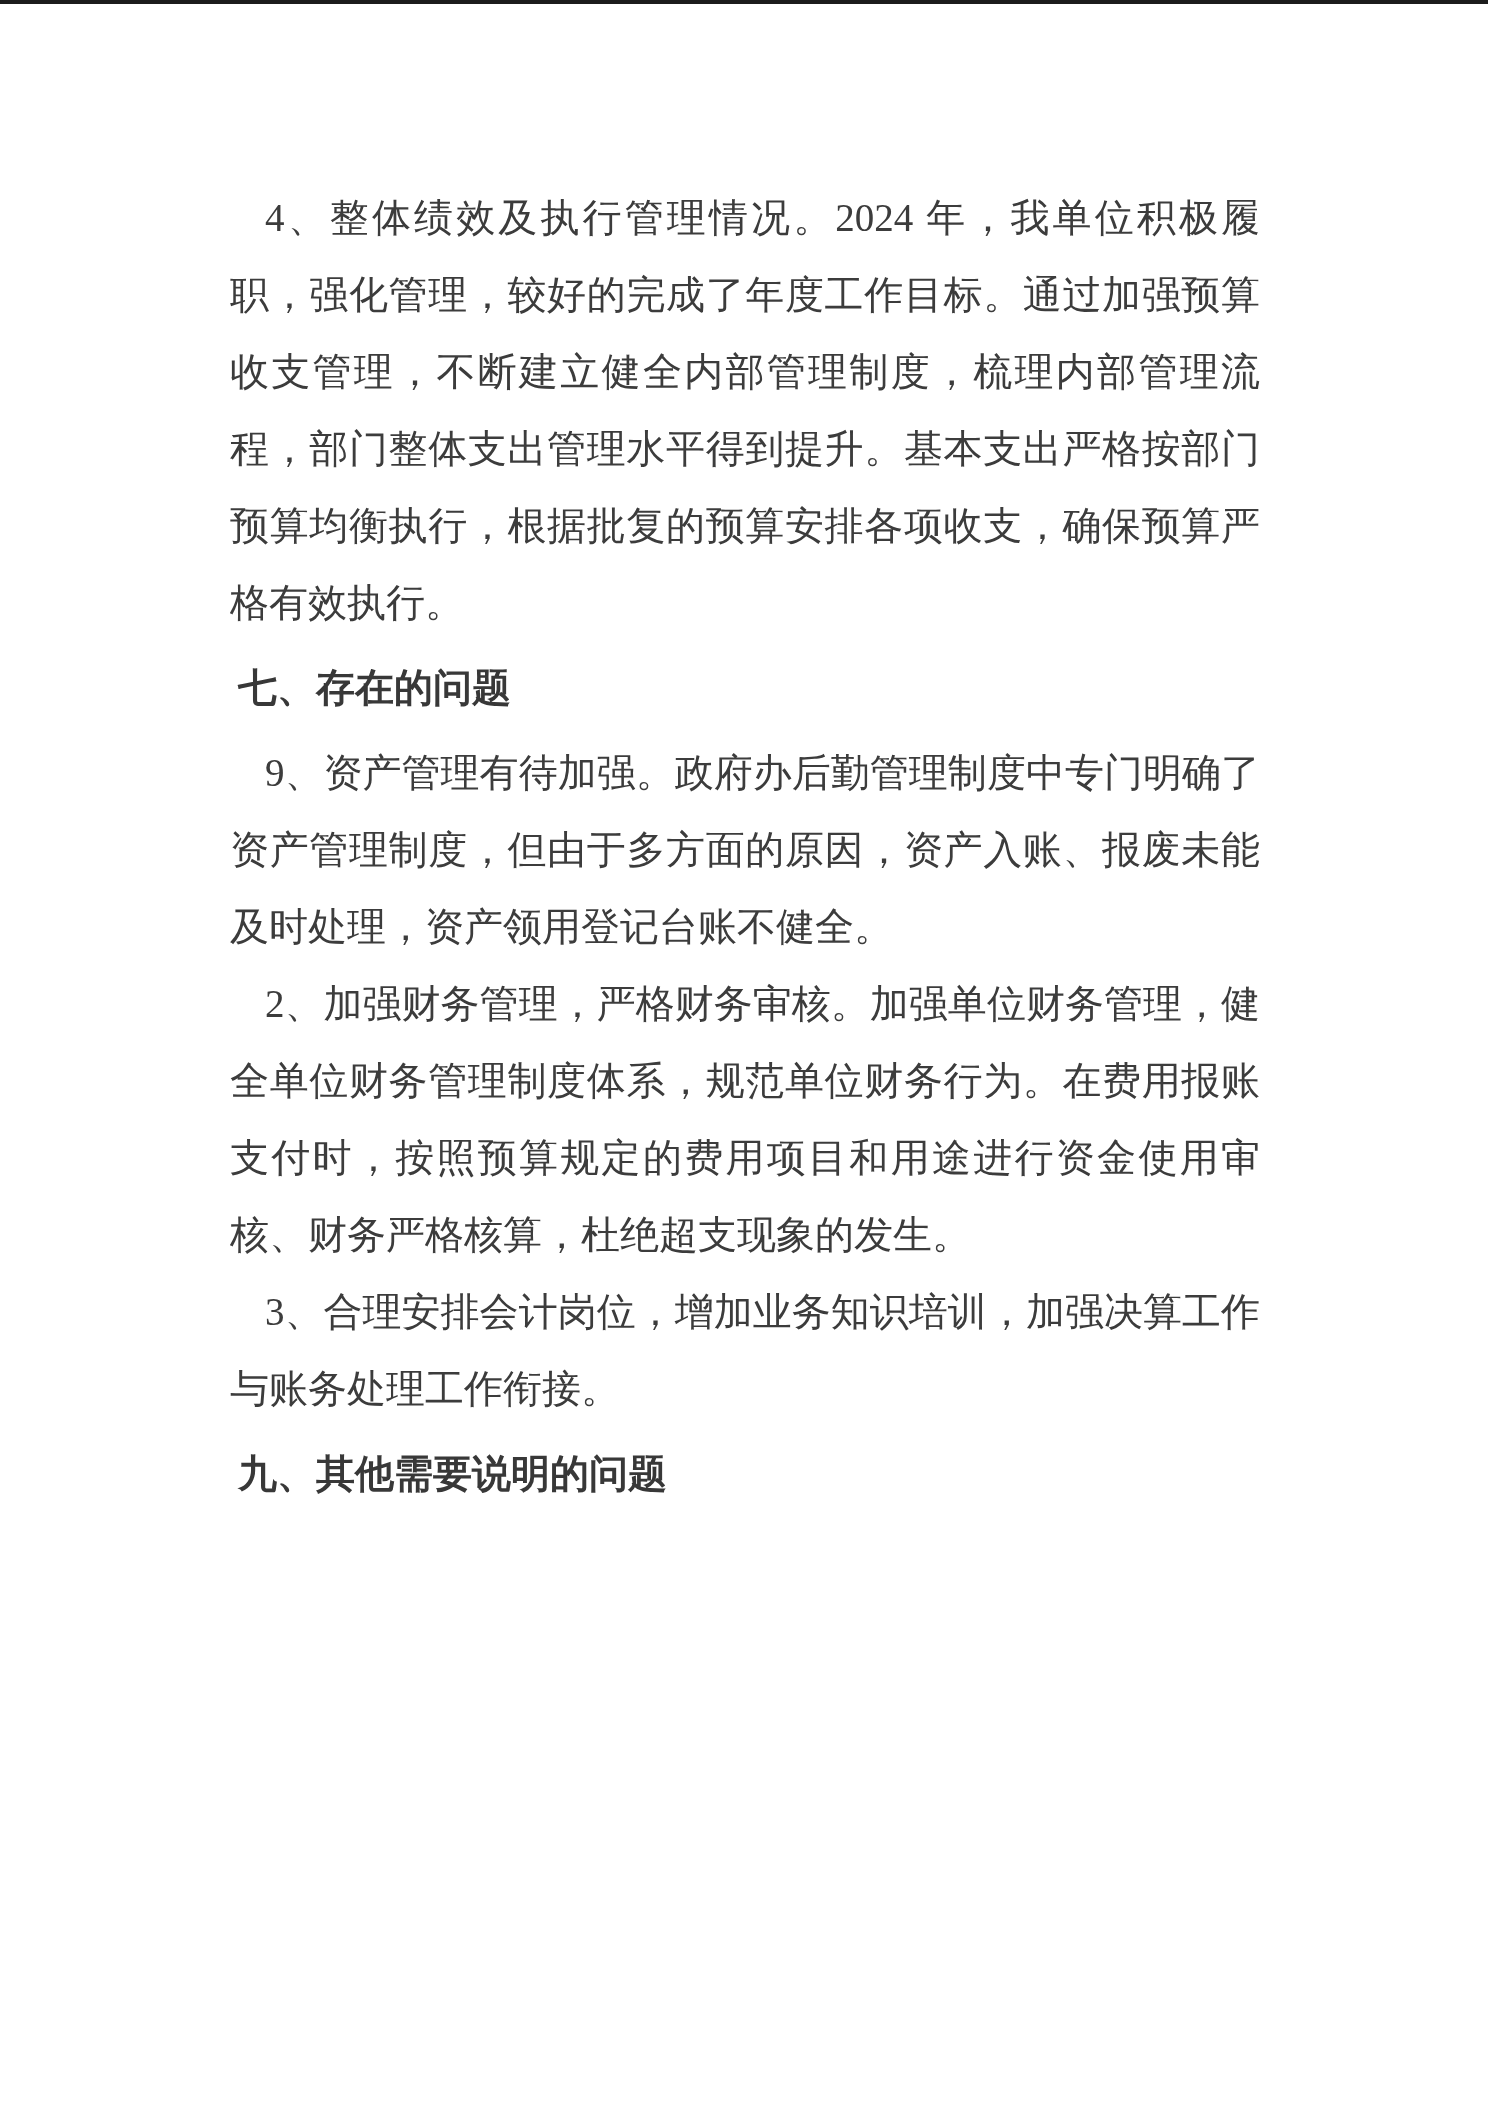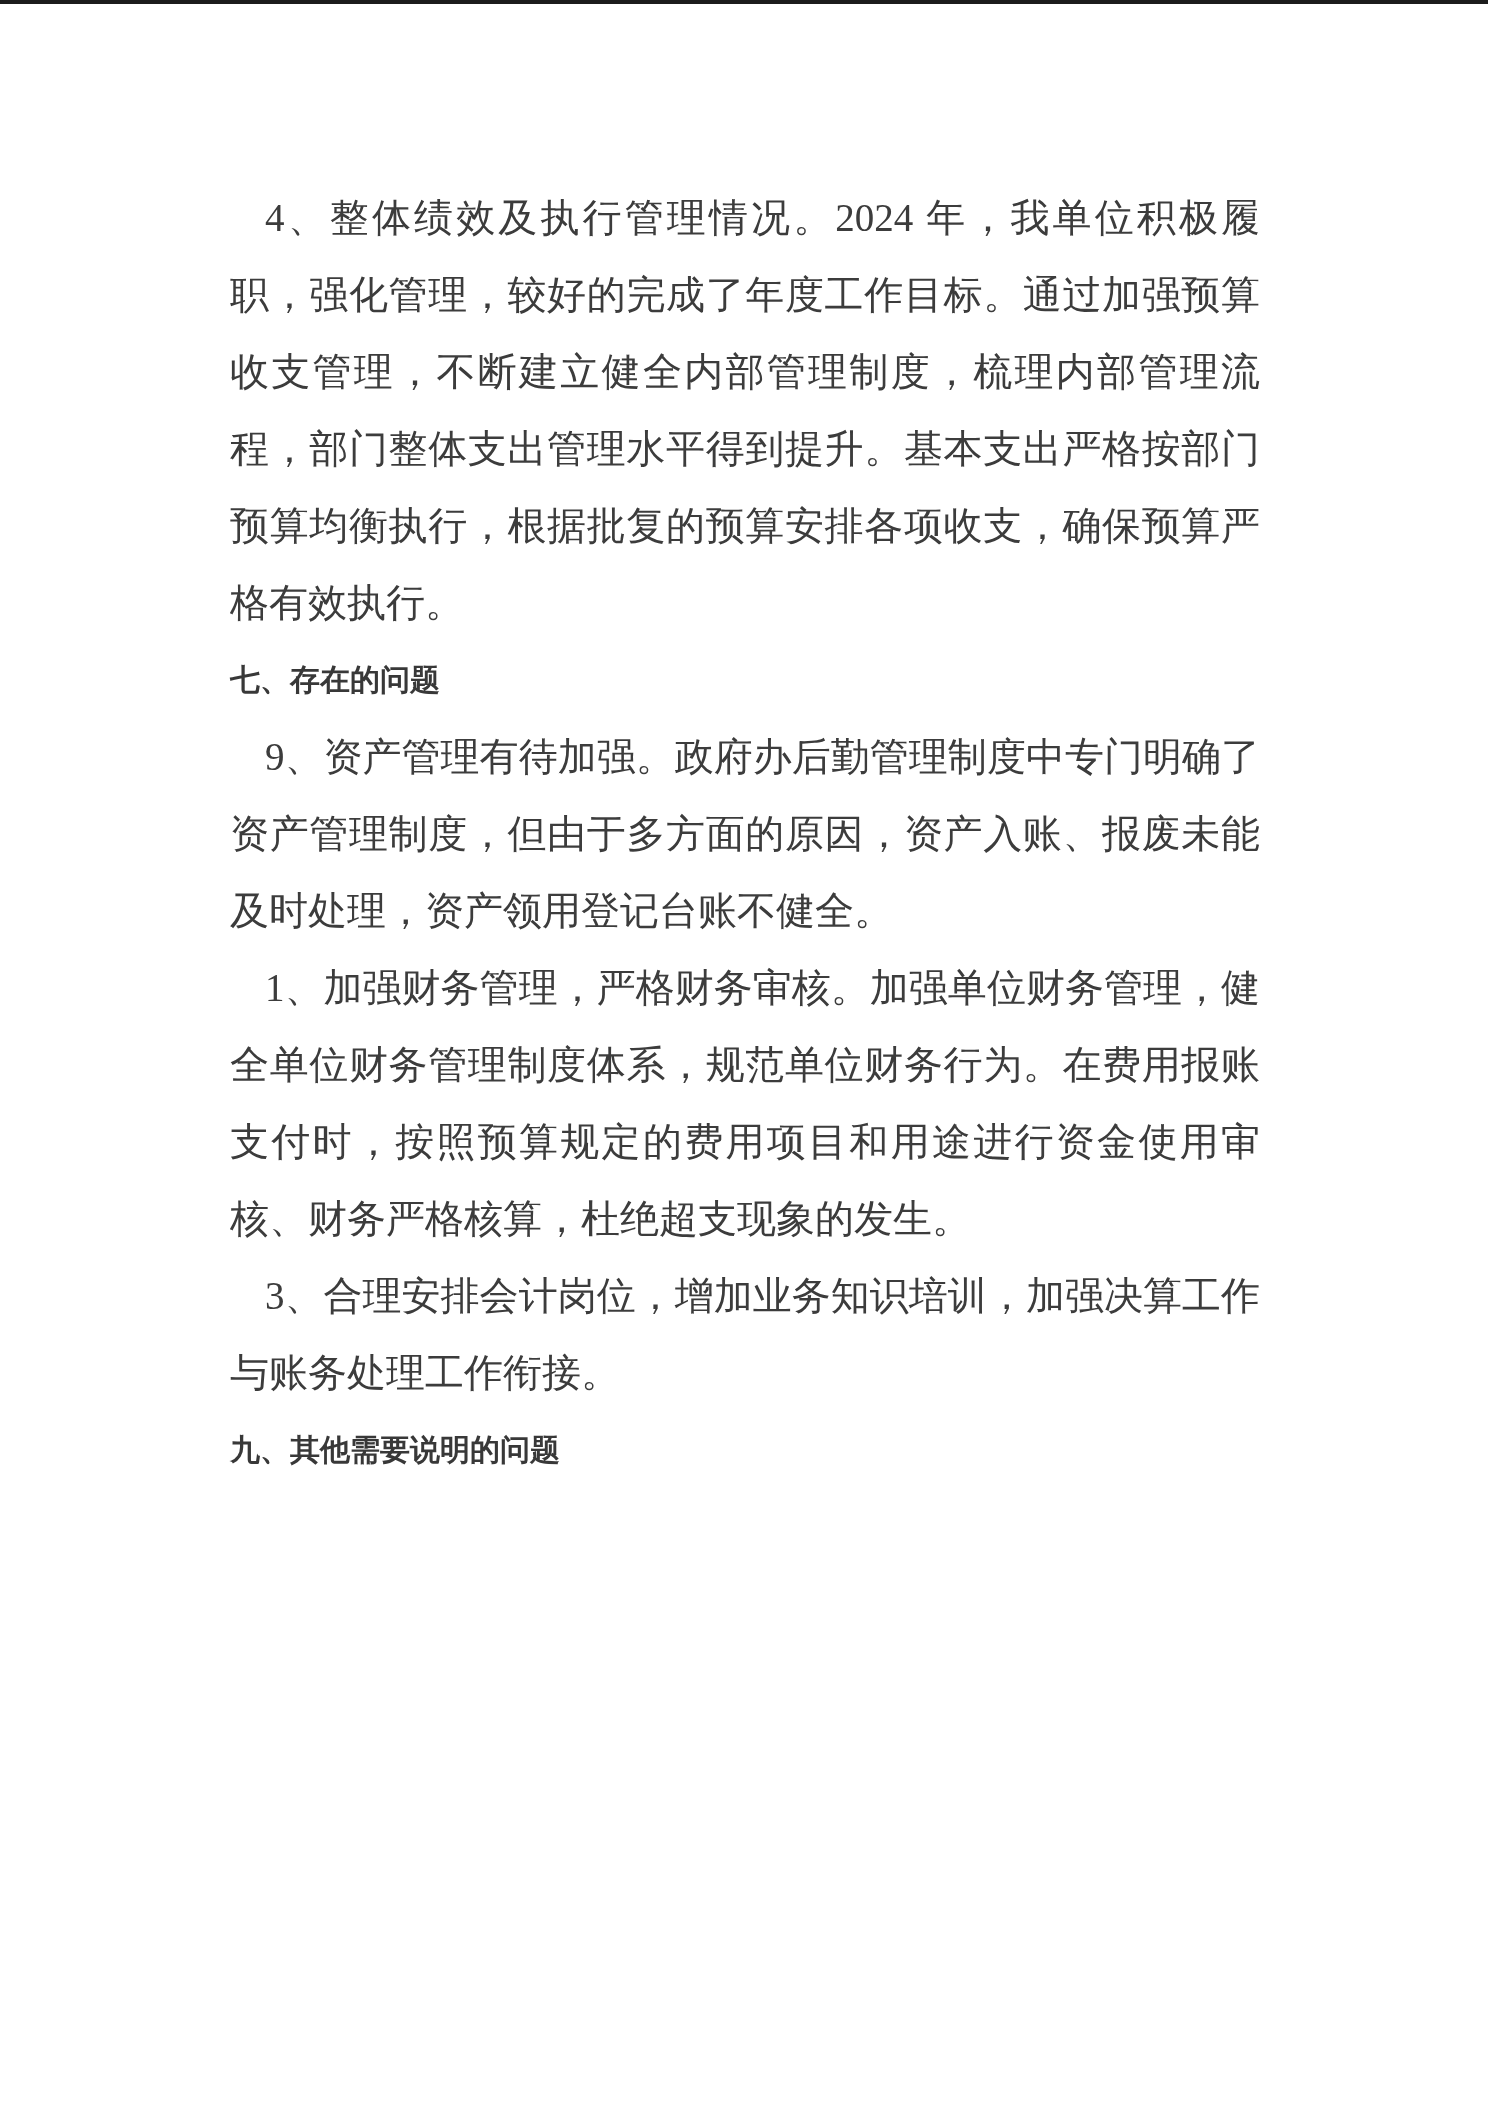--- a/index.html
+++ b/index.html
@@ -47,36 +47,36 @@
     line-height: 77px;
     color: var(--text-color, #3c3c3c);
     text-align: justify;
     text-justify: inter-ideograph;
   }
   .content .p {
     margin: 0;
     text-indent: 35px;
   }
   .content .h {
-    margin: 0;
+    margin: 8px;
     text-indent: 0;
     text-align: left;
     font-family: "DejaVu Sans", "Liberation Sans", sans-serif;
     font-weight: 700;
-    font-size: 30px;
+    font-size: 39px;
     color: var(--heading-color, #383838);
   }
 </style>
 </head>
 <body>
 
 <div class="page">
   <div class="top-edge"></div>
   <div class="right-edge"></div>
   <div class="content" id="doc">
       <div class="p">4、整体绩效及执行管理情况。2024 年，我单位积极履职，强化管理，较好的完成了年度工作目标。通过加强预算收支管理，不断建立健全内部管理制度，梳理内部管理流程，部门整体支出管理水平得到提升。基本支出严格按部门预算均衡执行，根据批复的预算安排各项收支，确保预算严格有效执行。</div>
       <div class="h">七、存在的问题</div>
       <div class="p">9、资产管理有待加强。政府办后勤管理制度中专门明确了资产管理制度，但由于多方面的原因，资产入账、报废未能及时处理，资产领用登记台账不健全。</div>
-      <div class="p">1、加强财务管理，严格财务审核。加强单位财务管理，健全单位财务管理制度体系，规范单位财务行为。在费用报账支付时，按照预算规定的费用项目和用途进行资金使用审核、财务严格核算，杜绝超支现象的发生。</div>
+      <div class="p">2、加强财务管理，严格财务审核。加强单位财务管理，健全单位财务管理制度体系，规范单位财务行为。在费用报账支付时，按照预算规定的费用项目和用途进行资金使用审核、财务严格核算，杜绝超支现象的发生。</div>
       <div class="p">3、合理安排会计岗位，增加业务知识培训，加强决算工作与账务处理工作衔接。</div>
       <div class="h">九、其他需要说明的问题</div>
     </div>
 </div>
 
 </body></html>

